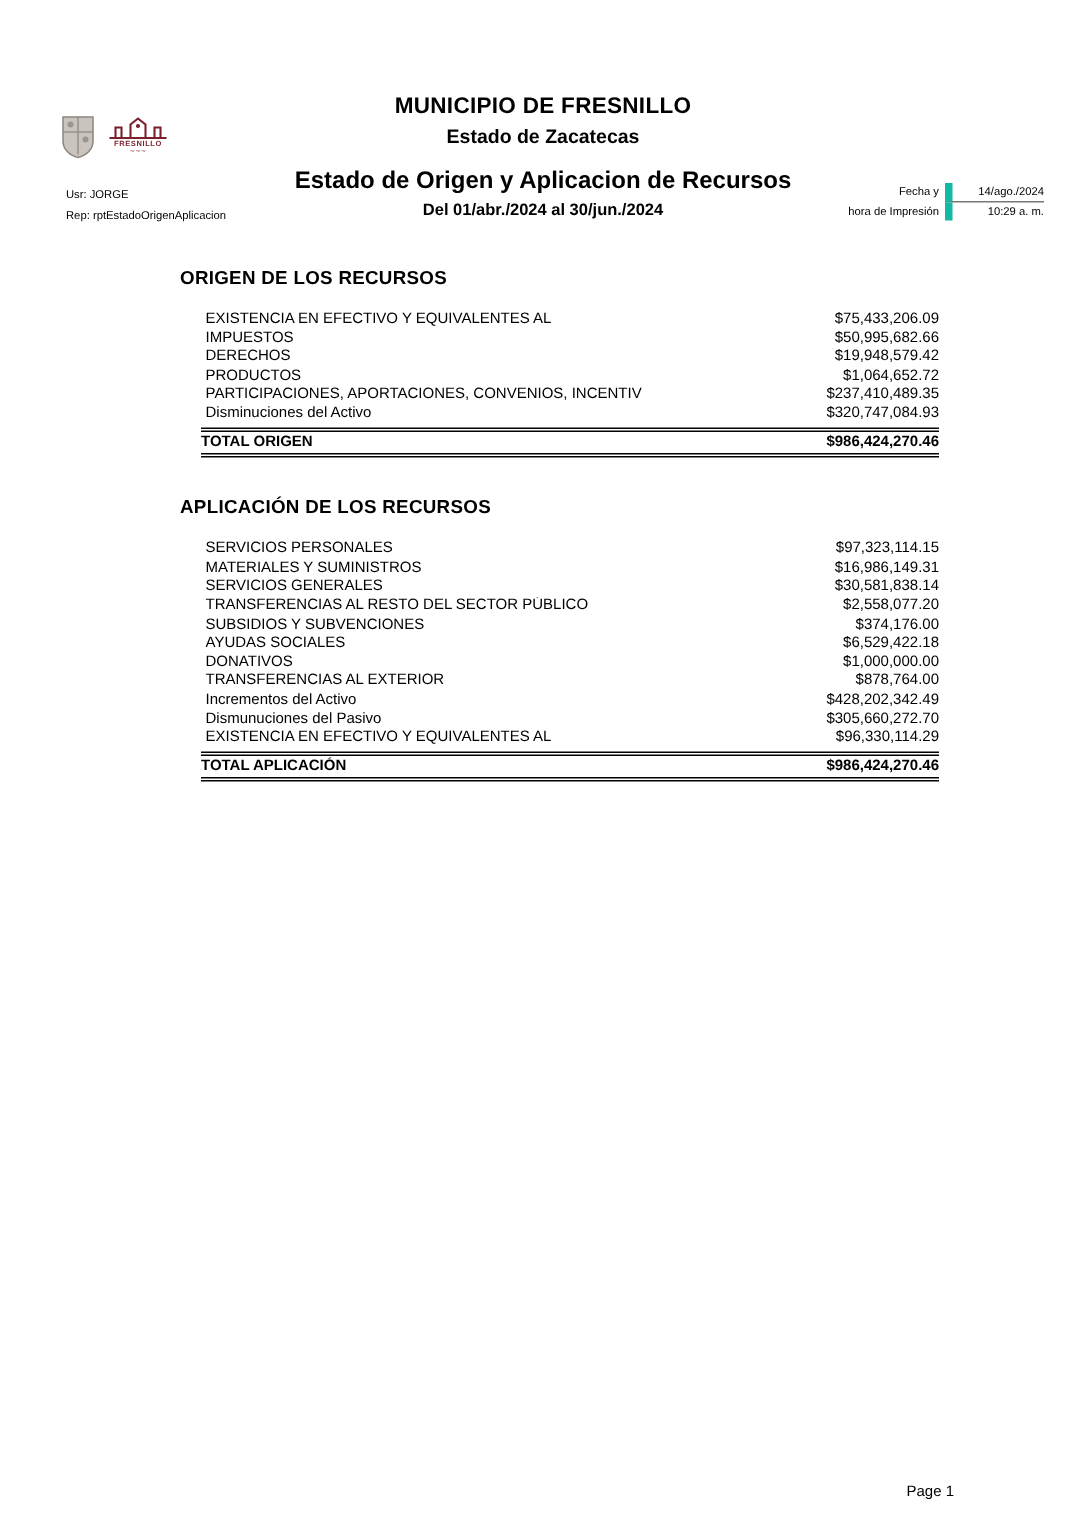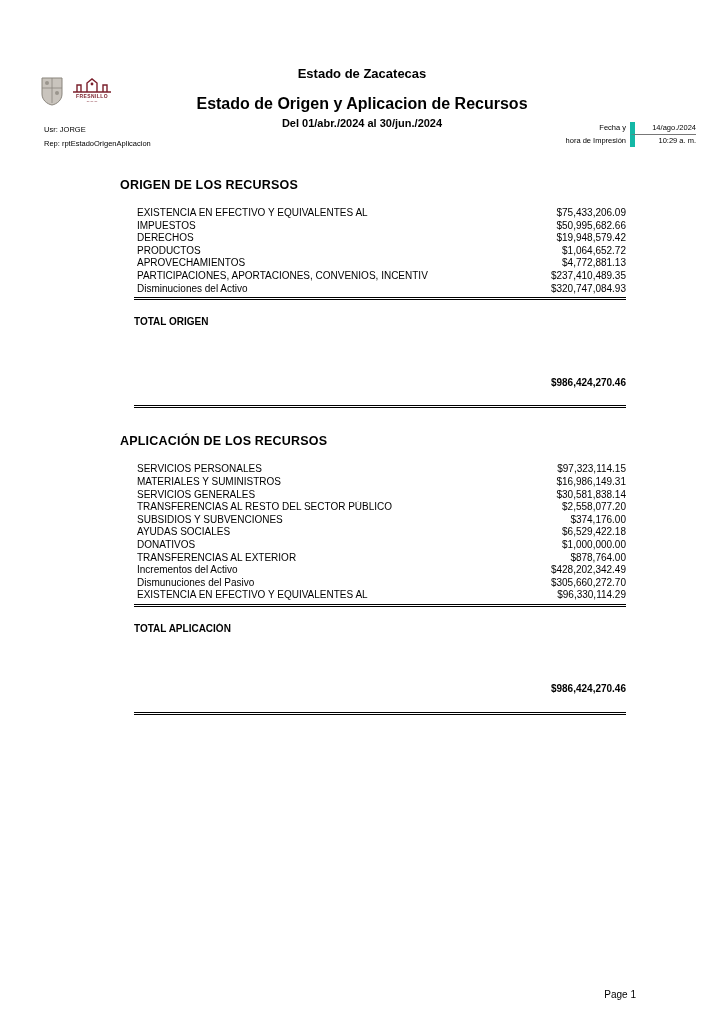--- a/index.html
+++ b/index.html
@@ -39,22 +39,21 @@
   .rows { margin-left: 17px; }
   .row { display: flex; justify-content: space-between; font-size: 10px; line-height: 12.6px; gap: 48px; }
   .lbl { white-space: nowrap; overflow: hidden; max-width: 380px; }
   .amt { white-space: nowrap; text-align: right; }
   .total {
     margin-left: 14px;
     margin-top: 2px;
     font-weight: bold;
     border-top: 3px double #000;
     border-bottom: 3px double #000;
-    padding: 16px 0;
-    flex-direction: column;
+    padding: 1px 0;
   }
 
   
   .footer { position: absolute; right: 88px; bottom: 24px; font-size: 10px; }
 </style>
 </head>
 <body>
 
 <div class="page">
 
@@ -73,20 +72,21 @@
         <path d="M6 16 v-7 h4 v7 M16 16 v-9 l5 -4 5 4 v9 M32 16 v-7 h4 v7" fill="none" stroke="#7a1f2b" stroke-width="1.4"></path>
         <line x1="2" y1="16" x2="40" y2="16" stroke="#7a1f2b" stroke-width="1.4"></line>
         <circle cx="21" cy="8" r="1.4" fill="#7a1f2b"></circle>
       </svg>
       <span class="fres-text">FRESNILLO</span>
       <span class="fres-script">~~~</span>
     </span>
   </div>
 
   <div class="titles">
+    <div class="t1">MUNICIPIO DE FRESNILLO</div>
     <div class="t2">Estado de Zacatecas</div>
     <div class="t3">Estado de Origen y Aplicacion de Recursos</div>
     <div class="t4">Del 01/abr./2024 al 30/jun./2024</div>
   </div>
 
   <div class="meta-left">
     <div>Usr: JORGE</div>
     <div>Rep: rptEstadoOrigenAplicacion</div>
   </div>
 
@@ -116,24 +116,20 @@
           <div class="row">
             <span class="lbl">DERECHOS</span>
             <span class="amt">$19,948,579.42</span>
           </div>
 
           <div class="row">
             <span class="lbl">PRODUCTOS</span>
             <span class="amt">$1,064,652.72</span>
           </div>
 
-          <div class="row">
-            <span class="lbl">APROVECHAMIENTOS</span>
-            <span class="amt">$4,772,881.13</span>
-          </div>
 
           <div class="row">
             <span class="lbl">PARTICIPACIONES, APORTACIONES, CONVENIOS, INCENTIV</span>
             <span class="amt">$237,410,489.35</span>
           </div>
 
           <div class="row">
             <span class="lbl">Disminuciones del Activo</span>
             <span class="amt">$320,747,084.93</span>
           </div>

